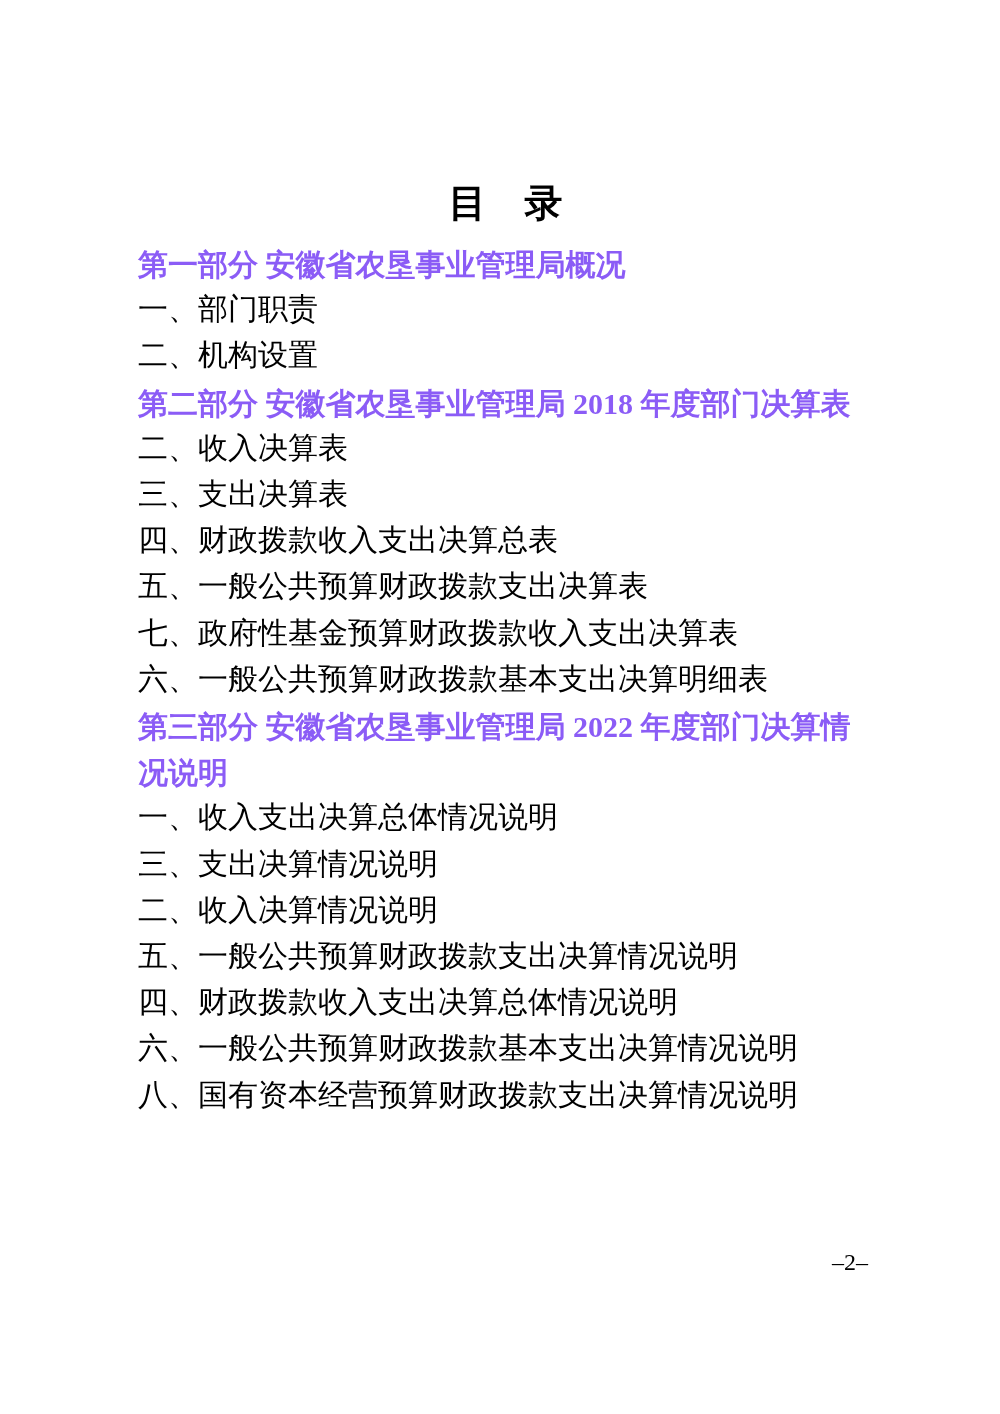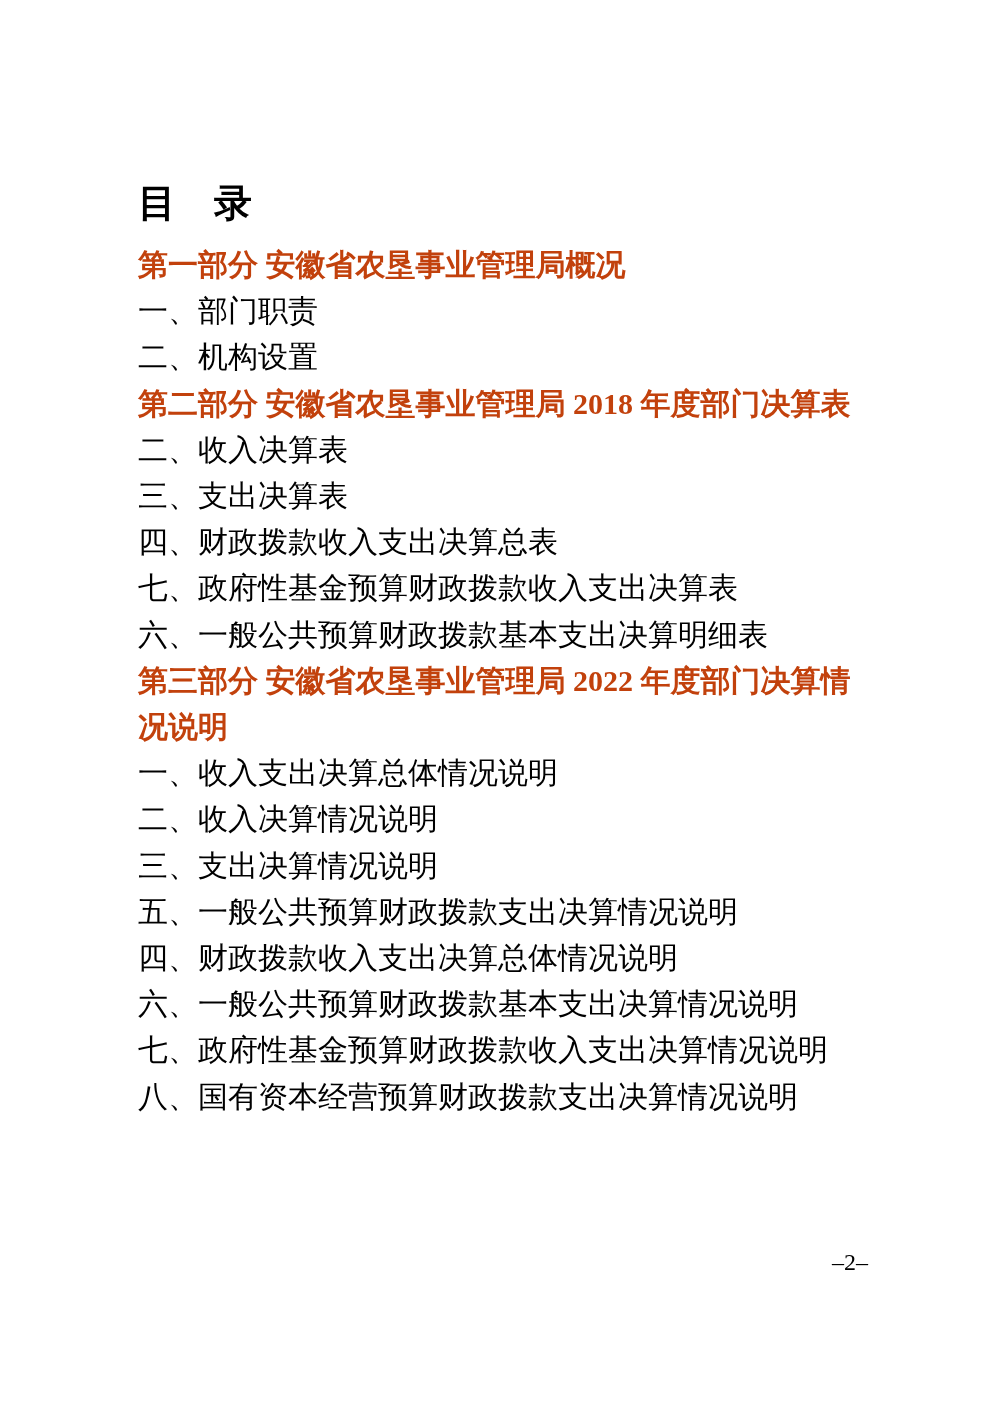--- a/index.html
+++ b/index.html
@@ -20,32 +20,33 @@
     left: 138px;
     top: 180px;
     width: 735px;
   }
   .doc-title {
     margin: 0 0 16px 0;
     font-family: "Liberation Sans", "DejaVu Sans", sans-serif;
     font-weight: bold;
     font-size: 38px;
     line-height: 46px;
+    text-align: center;
     color: #000000;
   }
   .toc-heading {
     margin: 0;
     font-family: "Liberation Serif", "DejaVu Serif", serif;
     font-weight: bold;
     font-size: 30px;
     line-height: 46.2px;
-    color: #c2410c;
+    color: #8b5cf6;
   }
   .toc-item {
-    font-family: Liberation Sans, sans-serif;
+    font-family: Liberation Mono, monospace;
     font-weight: normal;
     font-size: 30px;
     line-height: 46.2px;
     color: #000000;
     white-space: nowrap;
   }
   .page-number {
     position: absolute;
     top: 1248px;
     right: 132px;
@@ -67,32 +68,32 @@
       <h2 class="toc-heading">第一部分 安徽省农垦事业管理局概况</h2>
       <div class="toc-item">一、部门职责</div>
       <div class="toc-item">二、机构设置</div>
     </section>
 
     <section>
       <h2 class="toc-heading">第二部分 安徽省农垦事业管理局 2018 年度部门决算表</h2>
       <div class="toc-item">二、收入决算表</div>
       <div class="toc-item">三、支出决算表</div>
       <div class="toc-item">四、财政拨款收入支出决算总表</div>
+      <div class="toc-item">五、一般公共预算财政拨款支出决算表</div>
       <div class="toc-item">七、政府性基金预算财政拨款收入支出决算表</div>
       <div class="toc-item">六、一般公共预算财政拨款基本支出决算明细表</div>
     </section>
 
     <section>
       <h2 class="toc-heading">第三部分 安徽省农垦事业管理局 2022 年度部门决算情况说明</h2>
       <div class="toc-item">一、收入支出决算总体情况说明</div>
+      <div class="toc-item">三、支出决算情况说明</div>
       <div class="toc-item">二、收入决算情况说明</div>
-      <div class="toc-item">三、支出决算情况说明</div>
       <div class="toc-item">五、一般公共预算财政拨款支出决算情况说明</div>
       <div class="toc-item">四、财政拨款收入支出决算总体情况说明</div>
       <div class="toc-item">六、一般公共预算财政拨款基本支出决算情况说明</div>
-      <div class="toc-item">七、政府性基金预算财政拨款收入支出决算情况说明</div>
       <div class="toc-item">八、国有资本经营预算财政拨款支出决算情况说明</div>
     </section>
 
   </div>
 
   <div class="page-number">–2–</div>
 </div>
 
 </body></html>

